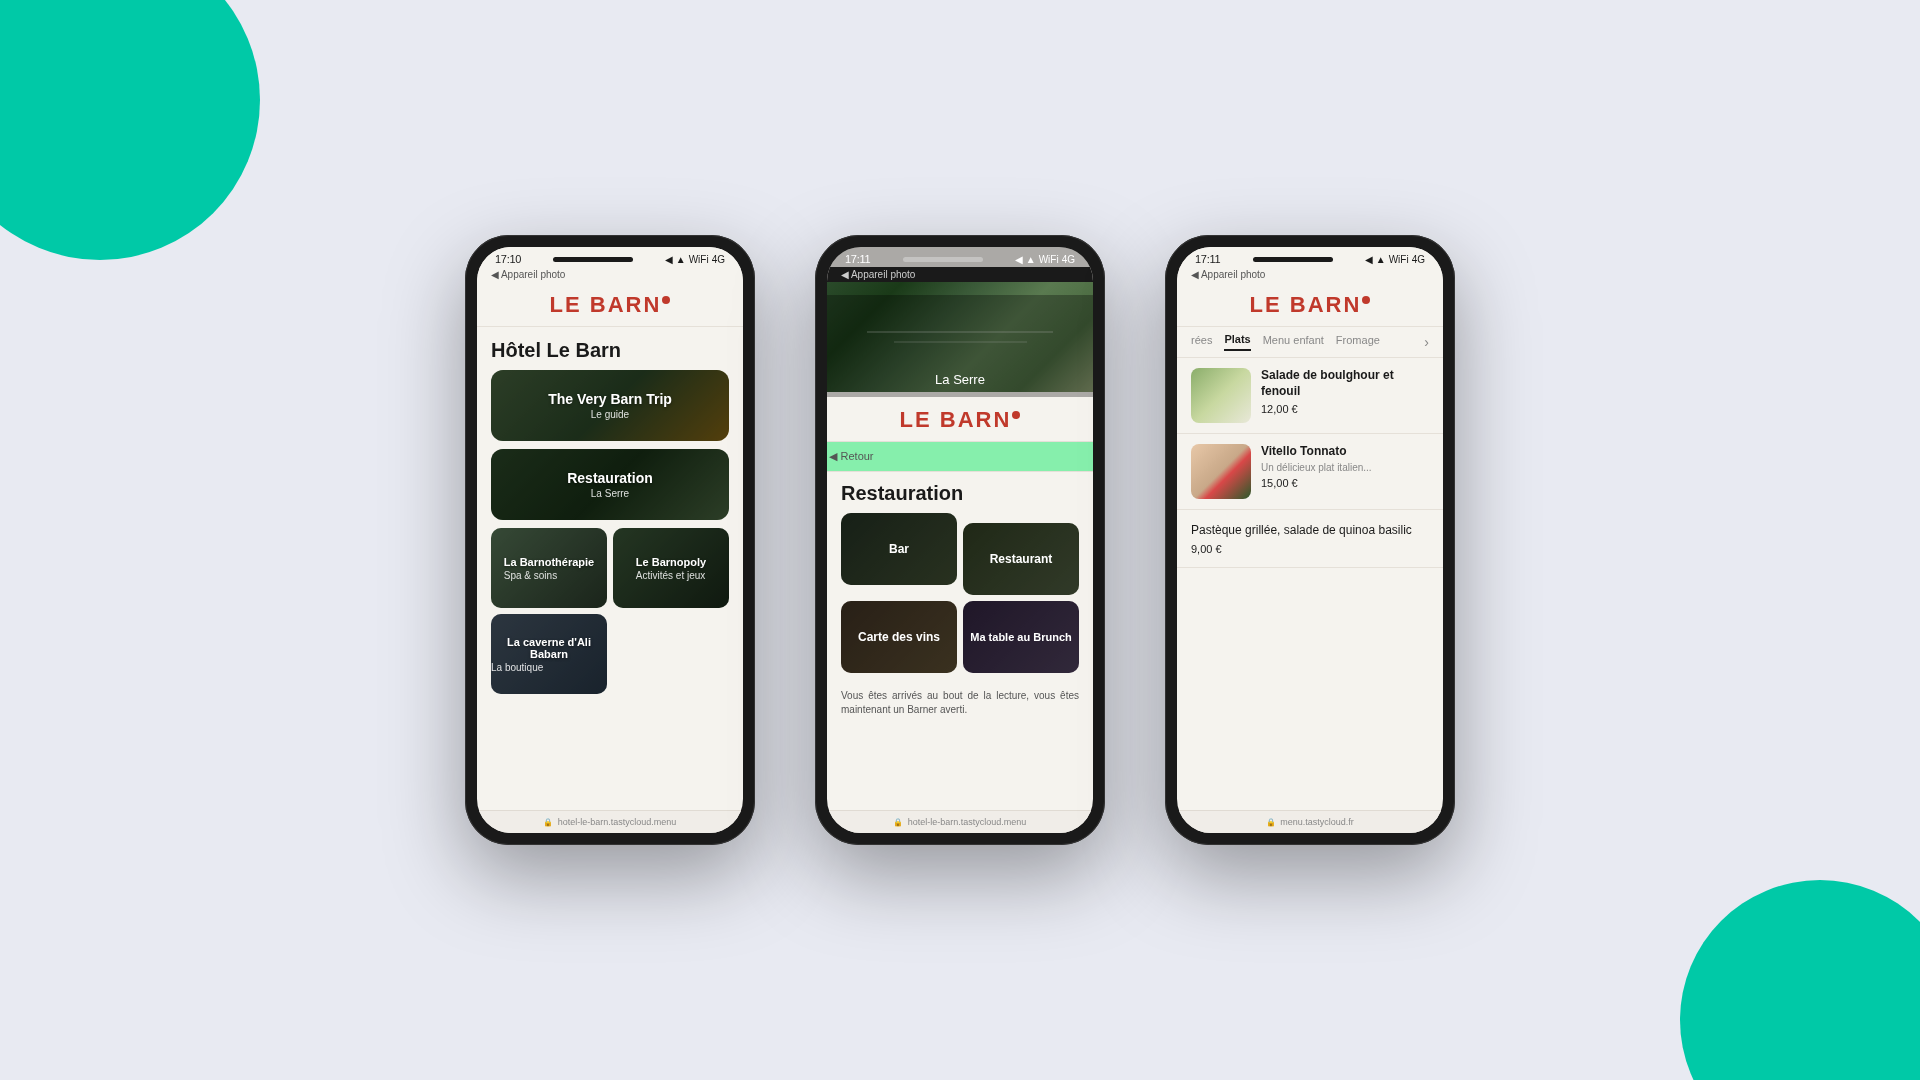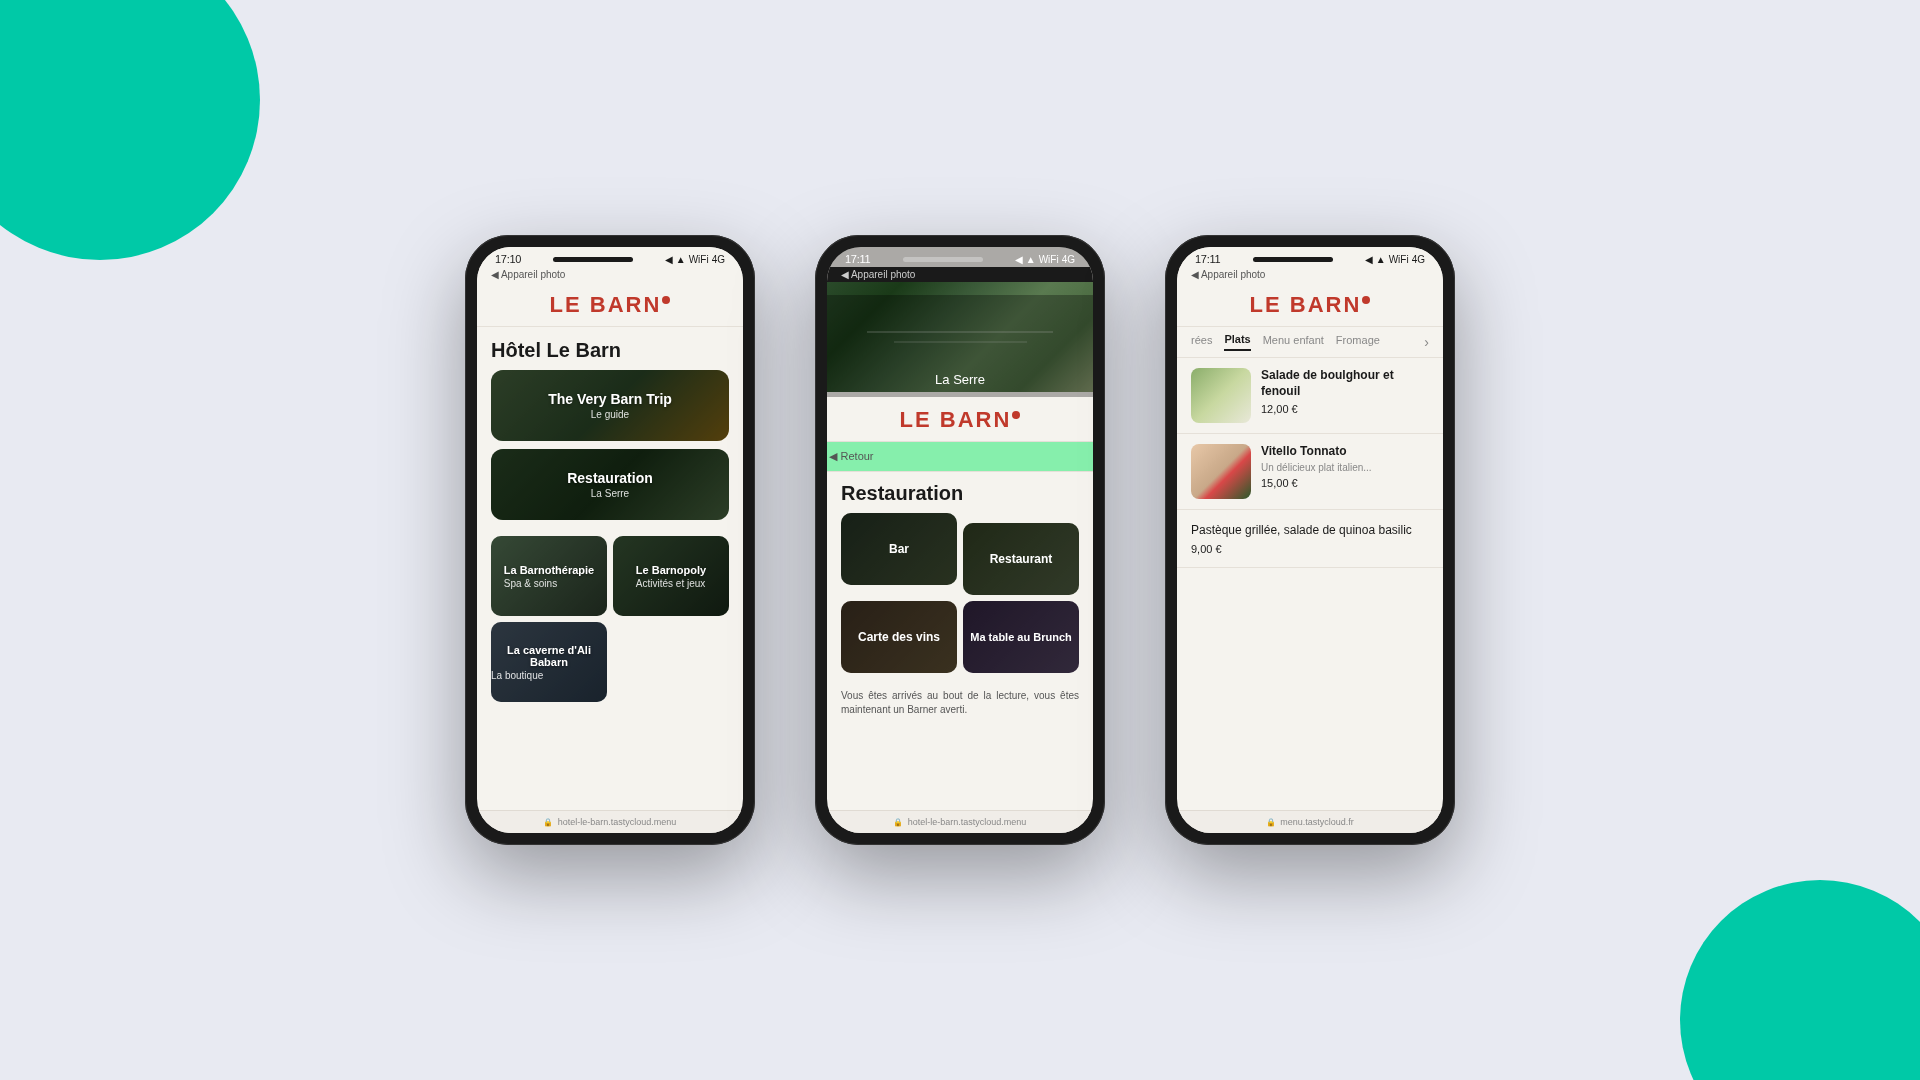--- a/index.html
+++ b/index.html
@@ -197,21 +197,21 @@
       width: 100%;
       height: 100%;
       background: linear-gradient(135deg, #2d4a2a 0%, #1a3318 50%, #4a6741 100%);
     }
 
     
     .card-grid-2 {
       display: grid;
       grid-template-columns: 1fr 1fr;
       gap: 6px;
-      margin: 8px 14px 6px;
+      margin: 0 14px 6px;
     }
     .card-small {
       border-radius: 10px;
       overflow: hidden;
       position: relative;
       height: 80px;
     }
     .card-spa {
       background: linear-gradient(135deg, #5a7a5a 0%, #2d3d2d 100%);
     }

